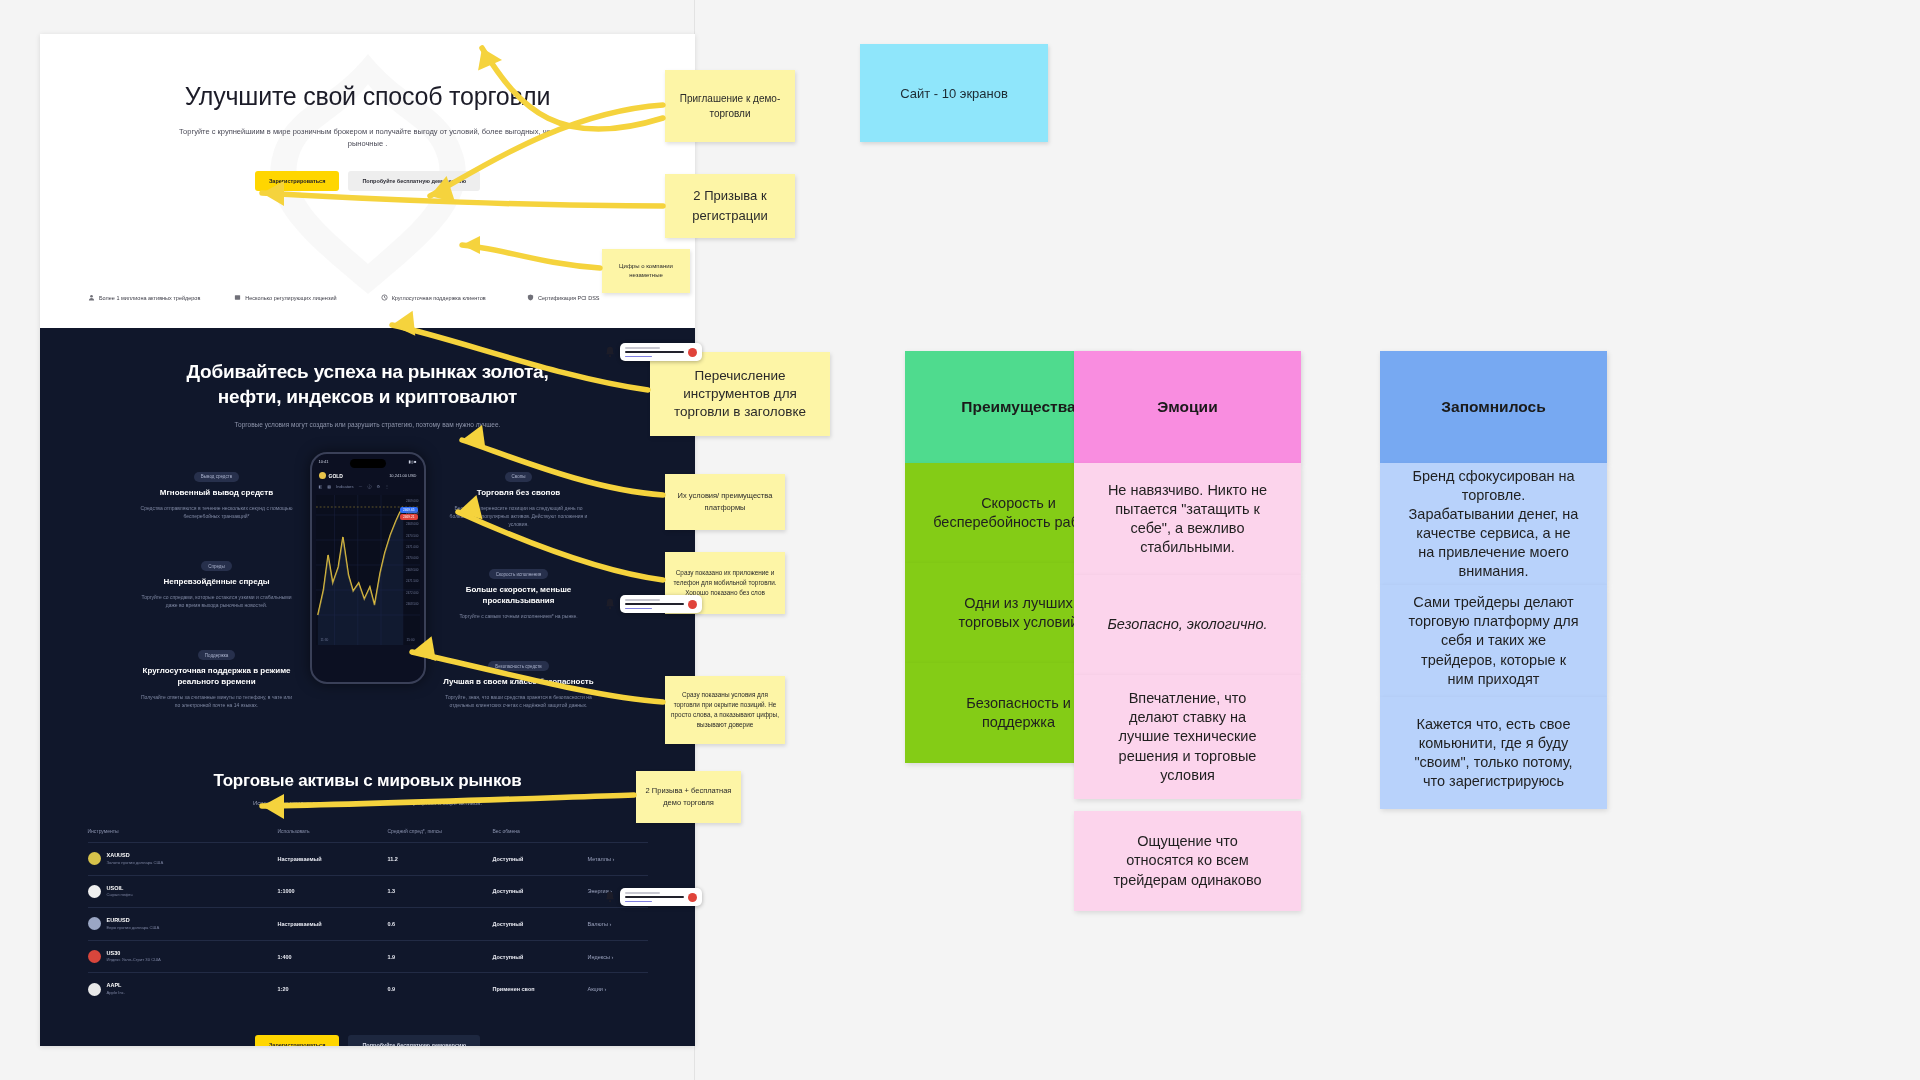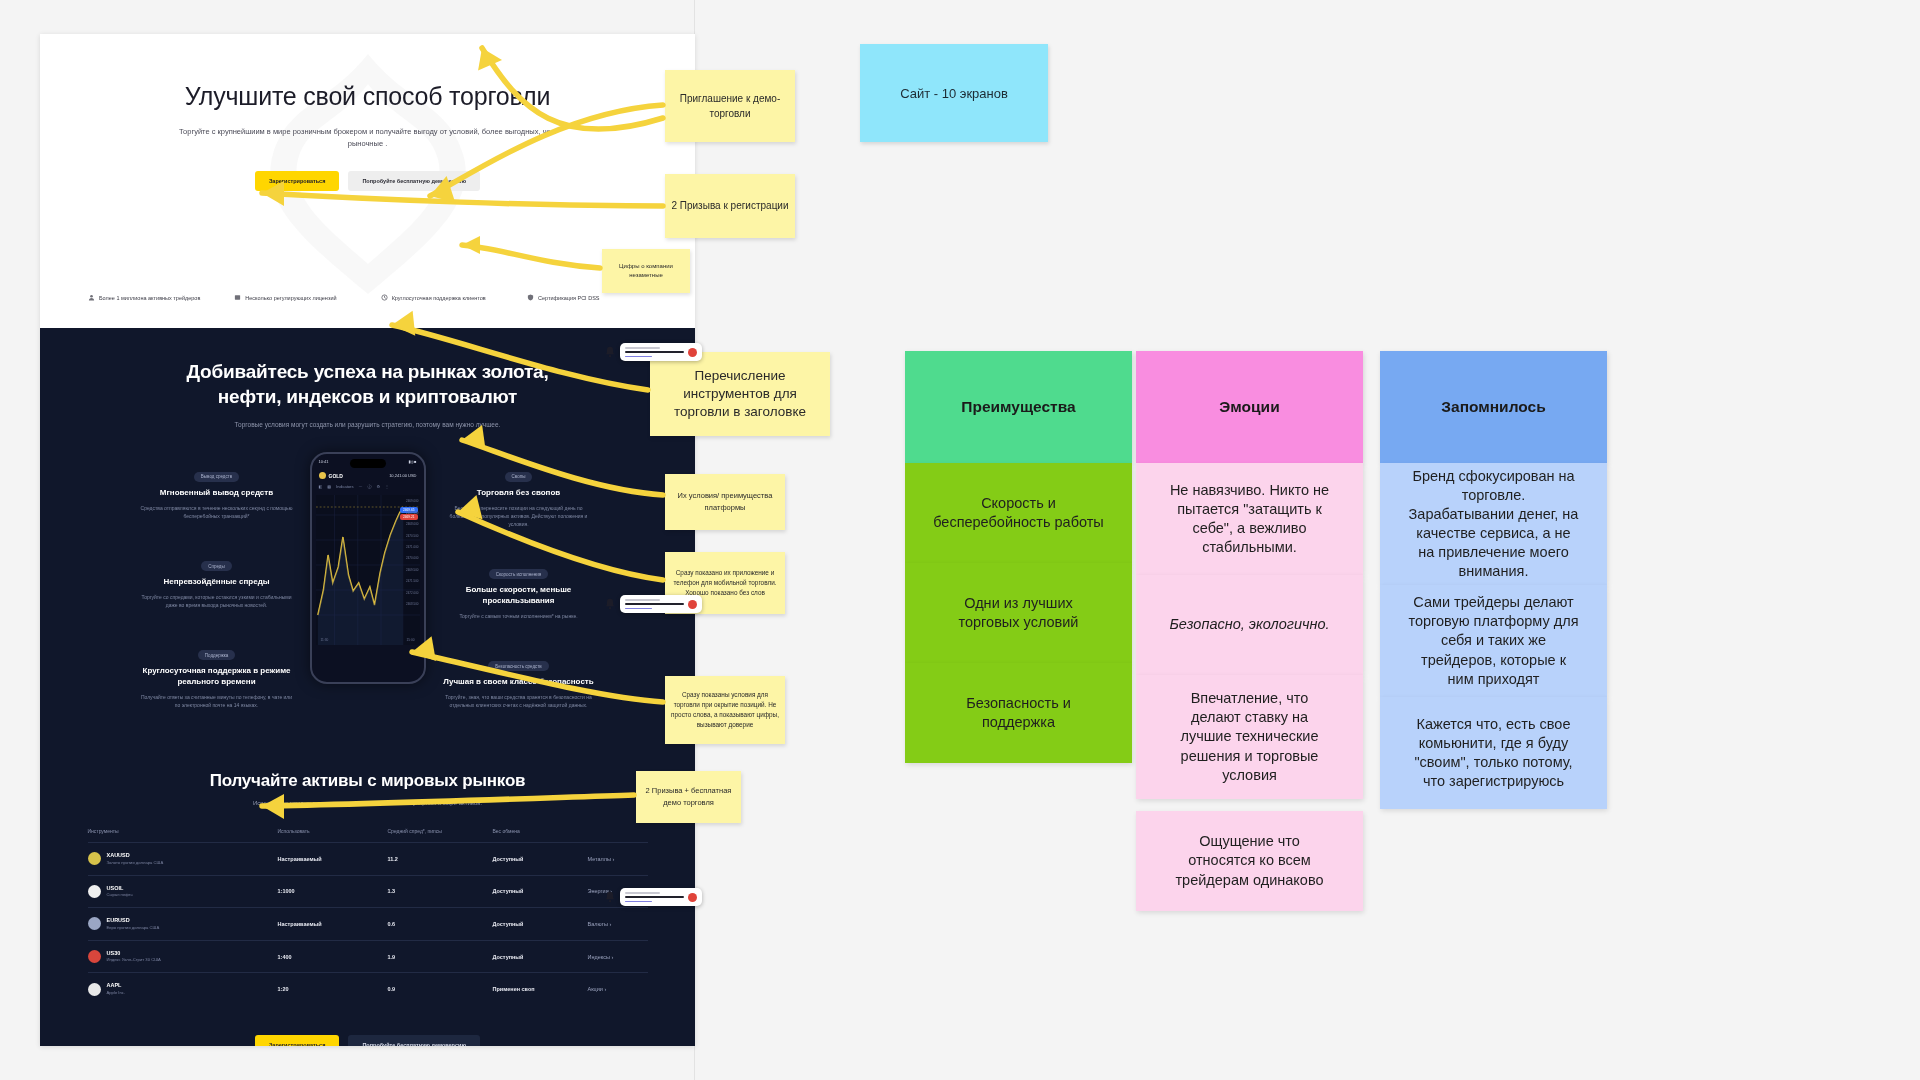--- a/index.html
+++ b/index.html
@@ -309,21 +309,21 @@
           <div class="feat-block">
             <div class="chip">Безопасность средств</div>
             <div class="feat-h">Лучшая в своем классе безопасность</div>
             <p class="feat-p">Торгуйте, зная, что ваши средства хранятся в безопасности на отдельных клиентских счетах с надёжной защитой данных.</p>
           </div>
         </div>
       </div>
     </div>
 
     <div class="mock-table">
-      <div class="tbl-title">Получайте активы с мировых рынков</div>
+      <div class="tbl-title">Торговые активы с мировых рынков</div>
       <div class="tbl-sub">Используйте каждую возможность с помощью самых популярных в мире активов.</div>
       <table class="assets">
         <thead>
           <tr>
             <th style="width:190px">Инструменты</th>
             <th style="width:110px">Использовать</th>
             <th style="width:105px">Средний спред*, пипсы</th>
             <th style="width:95px">Вес обмена</th>
             <th></th>
           </tr>
@@ -488,21 +488,21 @@
       <polygon points="458,512 480,500 480,525" transform="rotate(-14 458 512)"></polygon>
       <polygon points="412,652 434,640 434,665" transform="rotate(-10 412 652)"></polygon>
       <polygon points="262,806 284,794 284,819"></polygon>
     </g>
   </svg>
 
   <div class="note yellow" style="left:665px;top:70px;width:130px;height:72px;font-size:10px;line-height:1.55;">
     <span>Приглашение к демо-торговли</span>
   </div>
 
-  <div class="note yellow" style="left:665px;top:174px;width:130px;height:64px;font-size:10px;line-height:1.55;">
+  <div class="note yellow" style="left:665px;top:174px;width:130px;height:64px;font-size:13px;line-height:1.55;">
     <span>2 Призыва к регистрации</span>
   </div>
 
   <div class="note yellow" style="left:602px;top:249px;width:88px;height:44px;font-size:6px;line-height:1.55;">
     <span>Цифры о компании незаметные</span>
   </div>
 
   <div class="note cyan" style="left:860px;top:44px;width:188px;height:98px;font-size:13px;">
     <span>Сайт - 10 экранов</span>
   </div>
@@ -527,21 +527,21 @@
     <span>2 Призыва + бесплатная демо торговля</span>
   </div>
 
   <div class="col green" style="left:905px;top:351px;width:227px;">
     <div class="col-head">Преимущества</div>
     <div class="col-cell" style="height:100px;">Скорость и бесперебойность работы</div>
     <div class="col-cell" style="height:100px;">Одни из лучших торговых условий</div>
     <div class="col-cell" style="height:100px;">Безопасность и поддержка</div>
   </div>
 
-  <div class="col pink" style="left:1136px;top:351px;width:227px;">
+  <div class="col pink" style="left:1074px;top:351px;width:227px;">
     <div class="col-head">Эмоции</div>
     <div class="col-cell" style="height:112px;">Не навязчиво. Никто не пытается "затащить к себе", а вежливо стабильными.</div>
     <div class="col-cell" style="height:100px;font-style:italic;">Безопасно, экологично.</div>
     <div class="col-cell" style="height:124px;">Впечатление, что делают ставку на лучшие технические решения и торговые условия</div>
     <div class="col-cell" style="height:100px;margin-top:12px;">Ощущение что относятся ко всем трейдерам одинаково</div>
   </div>
 
   <div class="col blue" style="left:1380px;top:351px;width:227px;">
     <div class="col-head">Запомнилось</div>
     <div class="col-cell" style="height:122px;">Бренд сфокусирован на торговле. Зарабатывании денег, на качестве сервиса, а не на привлечение моего внимания.</div>

